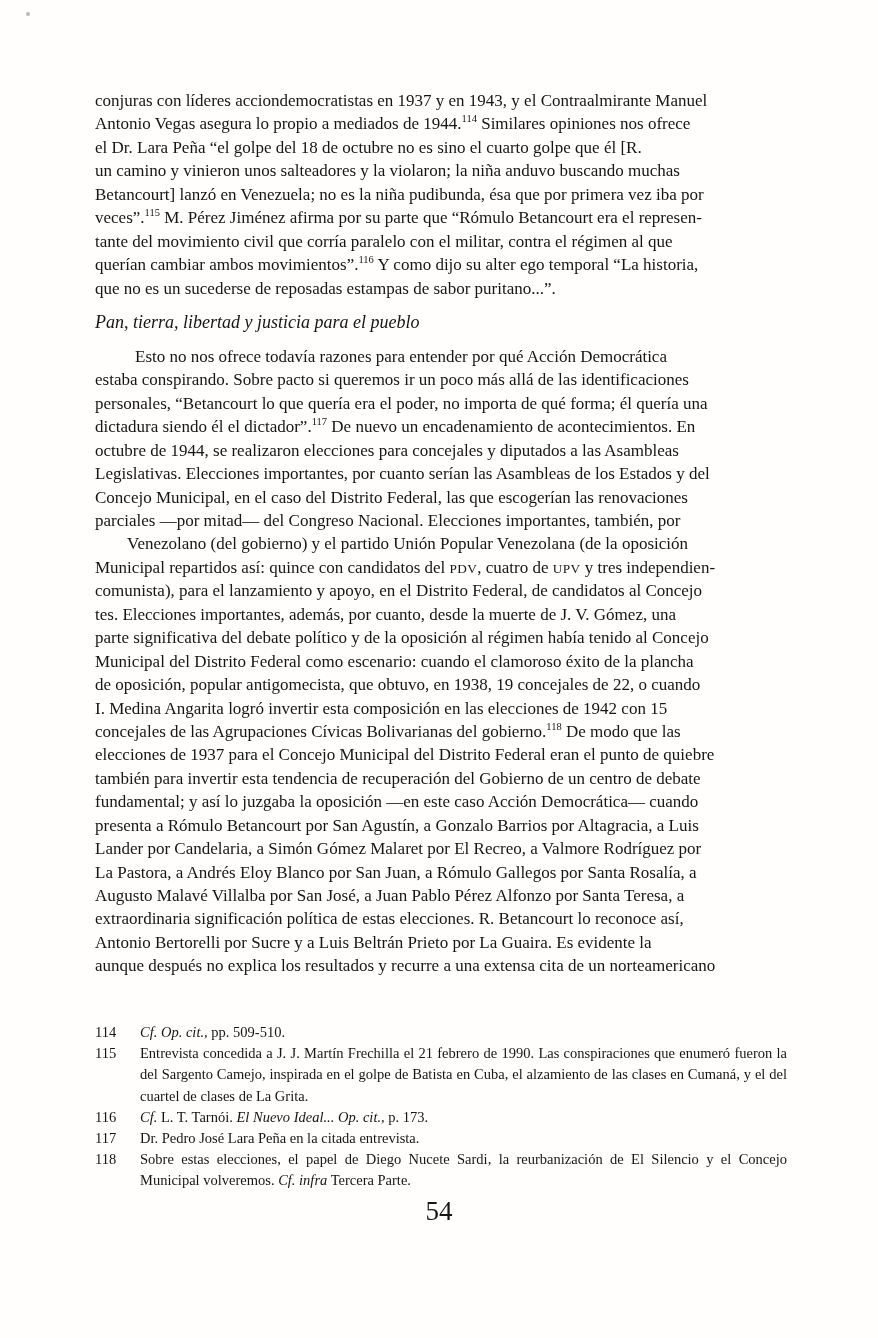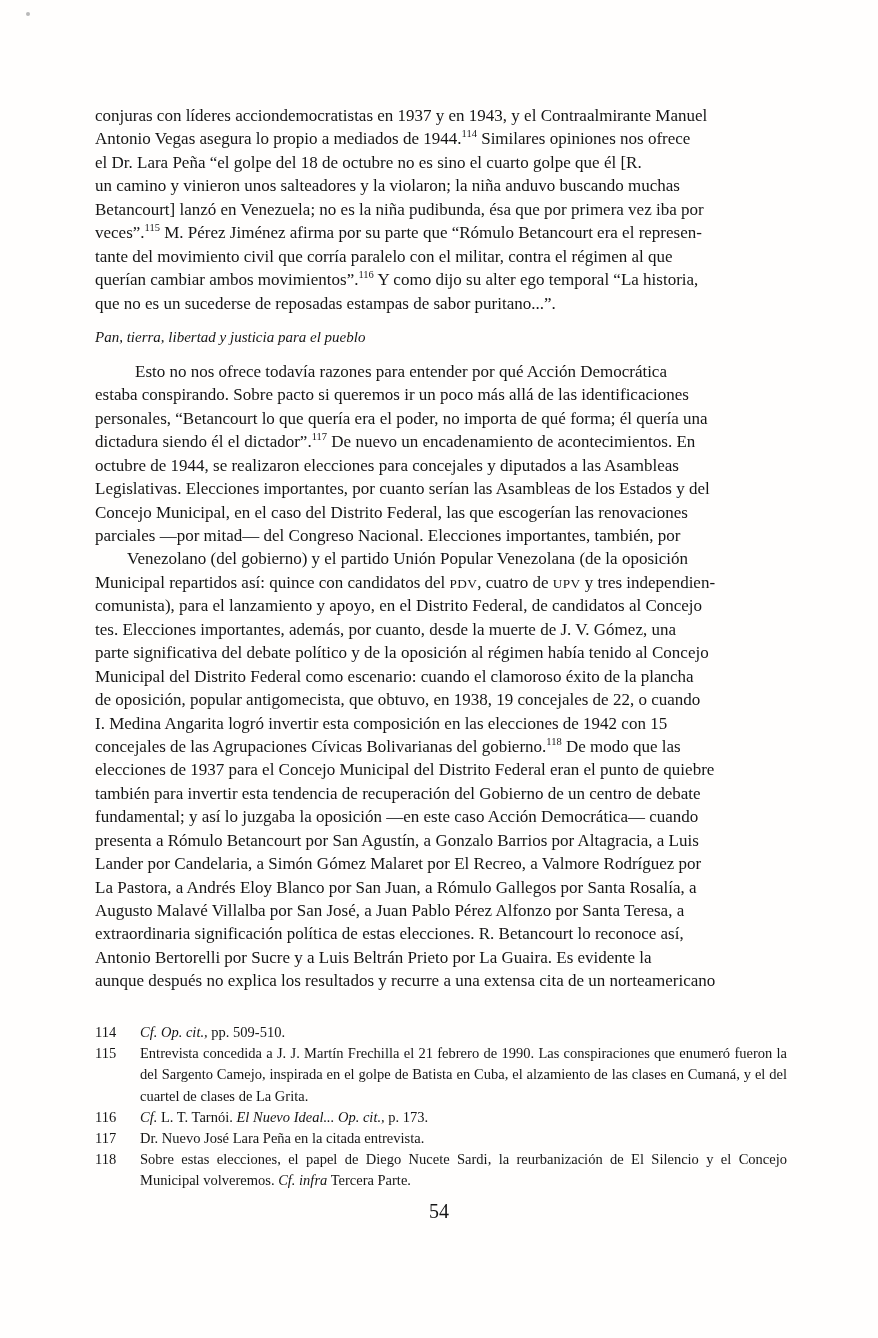--- a/index.html
+++ b/index.html
@@ -15,21 +15,21 @@
   .scan-speck {
     position: absolute;
     left: 26px; top: 12px;
     width: 4px; height: 4px;
     background: #b9b9b9;
     border-radius: 50%;
   }
   .text-block {
     position: absolute;
     left: 95px;
-    top: 104px;
+    top: 89px;
     width: 692px;
   }
   .para { margin: 0; }
   .line {
     font-size: 17px;
     line-height: 23.45px;
     height: 23.45px;
     text-align: justify;
     white-space: nowrap;
     overflow: hidden;
@@ -37,21 +37,21 @@
   .line.indent { text-indent: 40px; }
   sup {
     font-size: 0.62em;
     line-height: 0;
     vertical-align: super;
     letter-spacing: 0;
   }
   .sc { font-size: 0.78em; letter-spacing: 0.4px; }
   .section-heading {
     font-style: italic;
-    font-size: 15px;
+    font-size: 18px;
     line-height: 24px;
     margin: 10px 0 11px 0;
   }
   .footnotes {
     position: absolute;
     left: 95px;
     top: 1022px;
     width: 692px;
   }
   .footnote-row {
@@ -66,21 +66,21 @@
   .footnote-text {
     flex: 1 1 auto;
     text-align: justify;
   }
   .page-number {
     position: absolute;
     left: 0;
     top: 1196px;
     width: 100%;
     text-align: center;
-    font-size: 20px;
+    font-size: 27px;
     line-height: 30px;
   }
 </style>
 </head>
 <body>
 
 <div class="page">
 
   <div class="scan-speck"></div>
 
@@ -138,21 +138,21 @@
       <div class="footnote-row">
         <div class="footnote-num">115</div>
         <div class="footnote-text">Entrevista concedida a J. J. Martín Frechilla el 21 febrero de 1990. Las conspiraciones que enumeró fueron la del Sargento Camejo, inspirada en el golpe de Batista en Cuba, el alzamiento de las clases en Cumaná, y el del cuartel de clases de La Grita.</div>
       </div>
       <div class="footnote-row">
         <div class="footnote-num">116</div>
         <div class="footnote-text"><i>Cf.</i> L. T. Tarnói. <i>El Nuevo Ideal... Op. cit.,</i> p. 173.</div>
       </div>
       <div class="footnote-row">
         <div class="footnote-num">117</div>
-        <div class="footnote-text">Dr. Nuevo José Lara Peña en la citada entrevista.</div>
+        <div class="footnote-text">Dr. Pedro José Lara Peña en la citada entrevista.</div>
       </div>
       <div class="footnote-row">
         <div class="footnote-num">118</div>
         <div class="footnote-text">Sobre estas elecciones, el papel de Diego Nucete Sardi, la reurbanización de El Silencio y el Concejo Municipal volveremos. <i>Cf. infra</i> Tercera Parte.</div>
       </div>
     </div>
 
   <div class="page-number">54</div>
 
 </div>

